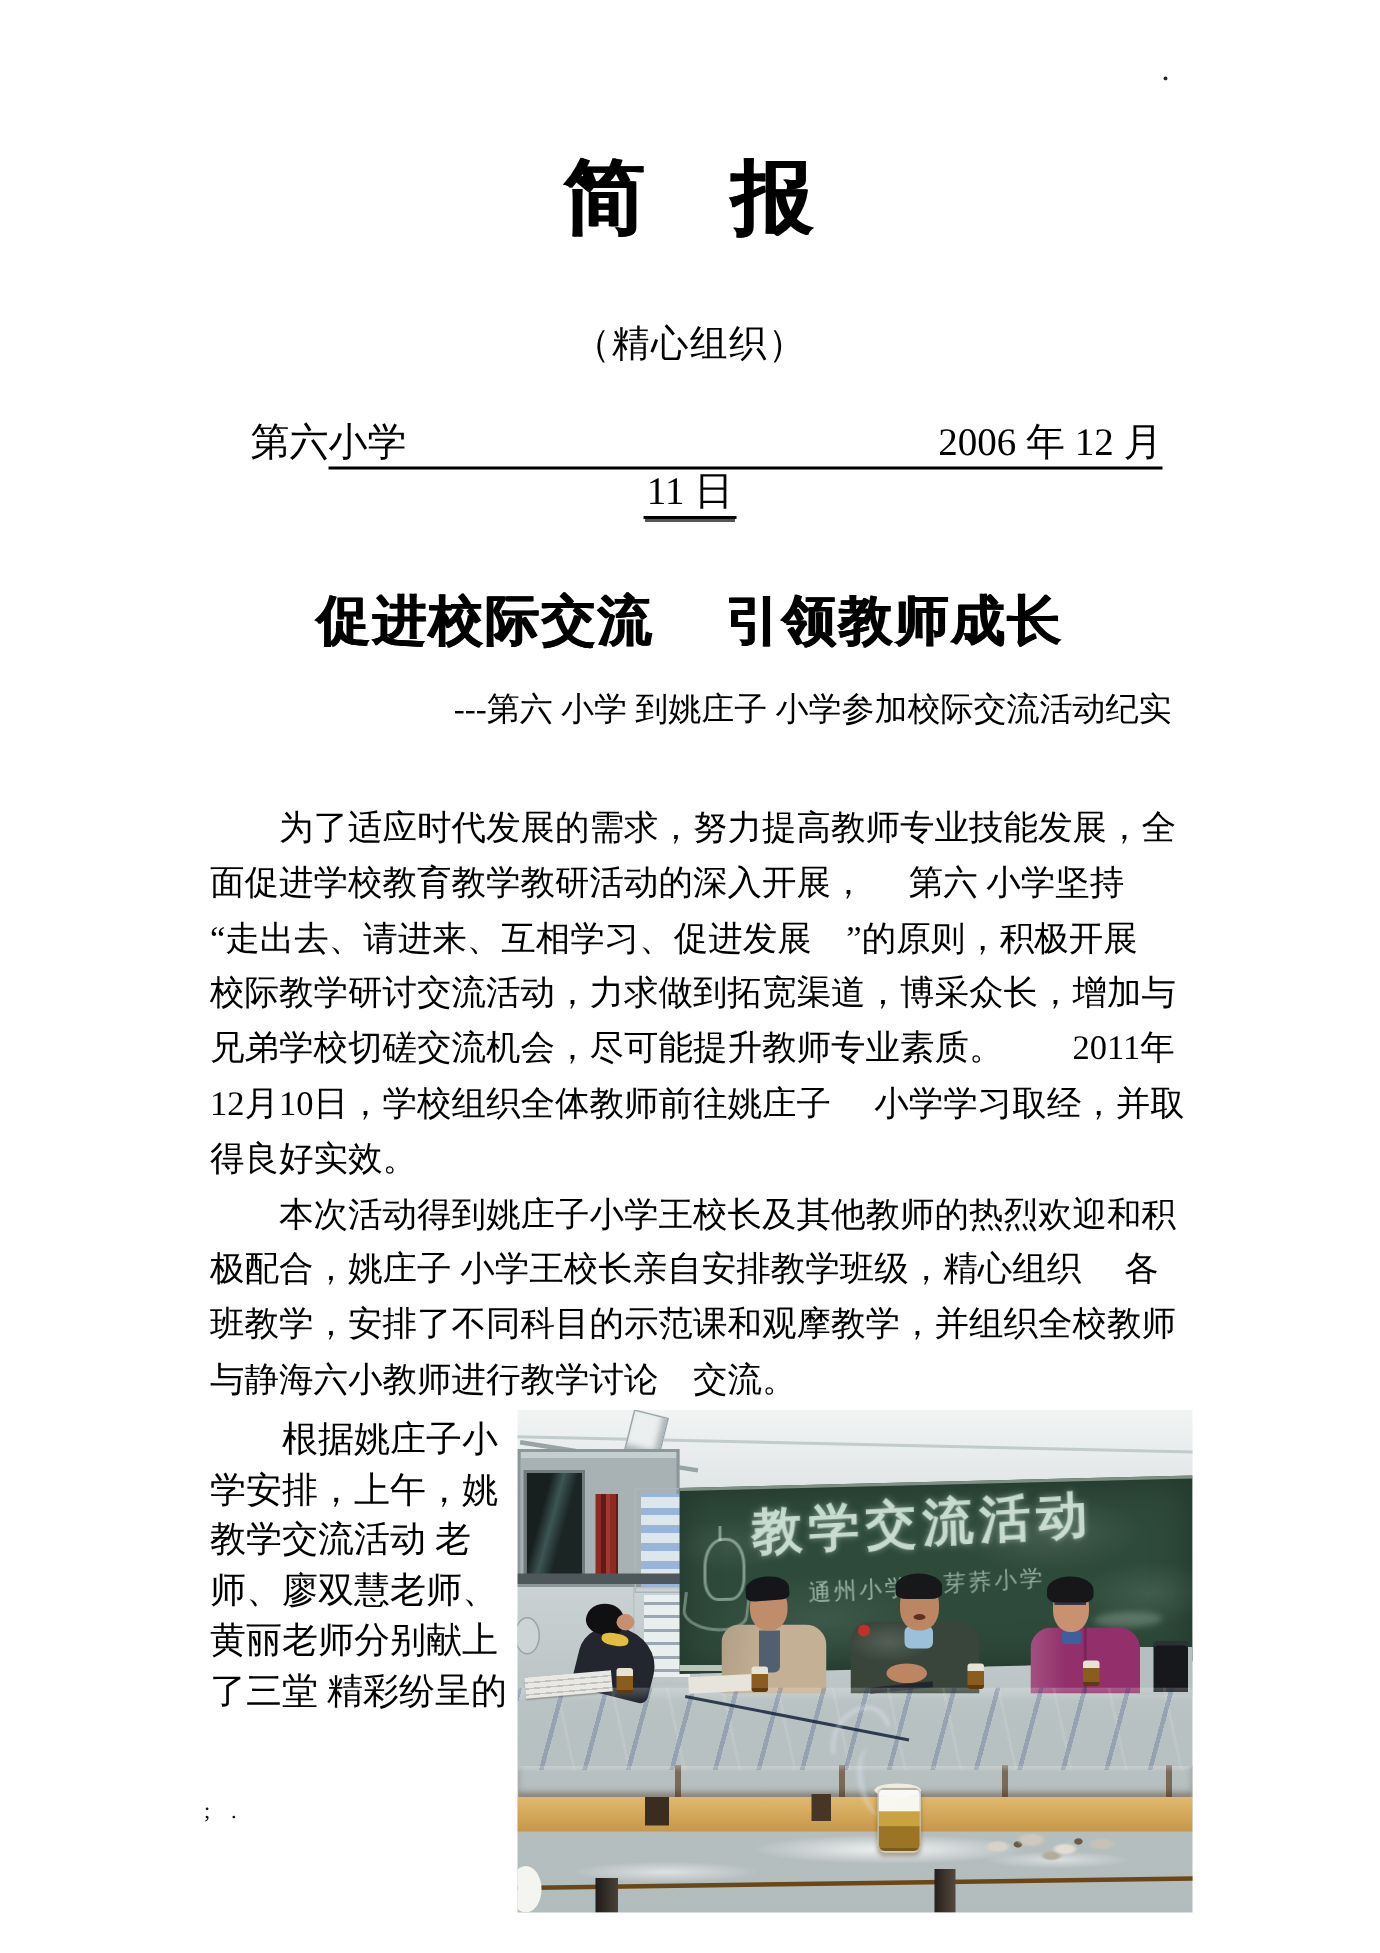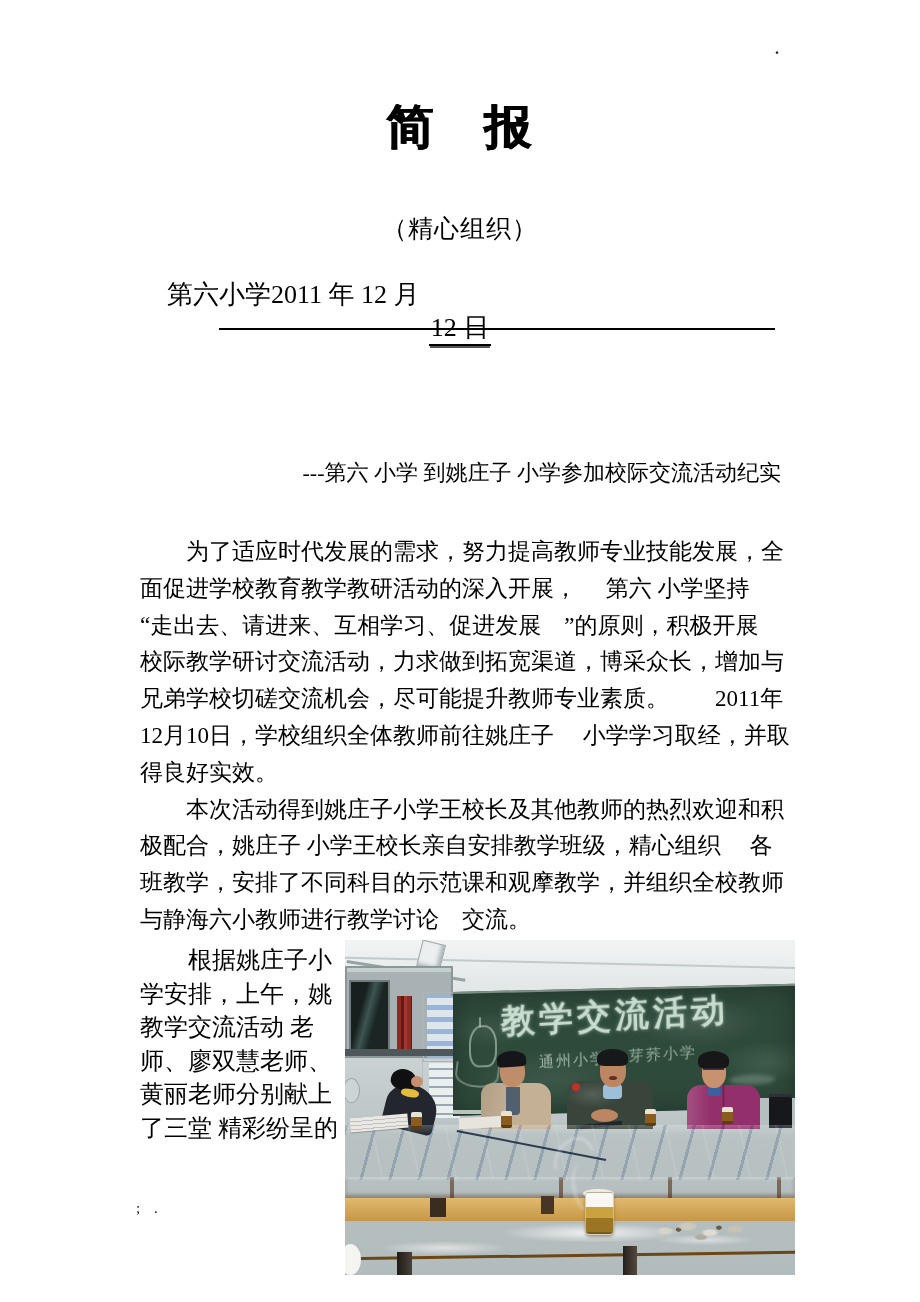--- a/index.html
+++ b/index.html
@@ -4,26 +4,26 @@
 <style>
   html,body{margin:0;padding:0;background:#ffffff;}
   .page{
     position:relative;width:920px;height:1302px;background:#ffffff;overflow:hidden;
     font-family:"Liberation Serif","DejaVu Serif",serif;color:#000;
   }
   
   .stray-tr{position:absolute;left:775px;top:44px;font-size:16px;font-weight:bold;color:#222;line-height:10px;}
   .doc-title{
     position:absolute;left:0;top:96px;width:920px;margin:0;text-align:center;
-    font-size:47px;font-weight:bold;letter-spacing:2px;
+    font-size:54px;font-weight:bold;letter-spacing:2px;
     text-shadow:0.7px 0 0 #000,-0.7px 0 0 #000;
   }
   .issue{position:absolute;left:0;top:212px;width:920px;text-align:center;font-size:25px;letter-spacing:1px;}
   .masthead{position:absolute;left:167px;top:280px;width:608px;display:flex;font-size:26px;line-height:30px;}
-  .masthead .ul-fill{flex:1;display:flex;justify-content:flex-start;border-bottom:2px solid #000;padding-bottom:18px;}
+  .masthead .ul-fill{flex:1;display:flex;justify-content:space-between;border-bottom:2px solid #000;padding-bottom:1px;}
   .day-wrap{position:absolute;left:0;top:314px;width:920px;text-align:center;font-size:26px;line-height:28px;}
   .day-wrap .ul{border-bottom:2px solid #000;padding:0 2px 2px 2px;box-shadow:0 3px 0 -1px #555;}
   
   .headline{
     position:absolute;left:140px;top:390px;width:640px;margin:0;text-align:center;
     font-size:36px;font-weight:bold;letter-spacing:1.5px;
     text-shadow:0.5px 0 0 #000,-0.5px 0 0 #000;
   }
   .byline{position:absolute;left:140px;top:458px;width:641px;text-align:right;font-size:22px;}
   .body-text{
@@ -158,27 +158,28 @@
 
   <span class="stray-tr">.</span>
 
   <h1 class="doc-title">简　报</h1>
   <div class="issue">（精心组织）</div>
 
   <div class="masthead">
     <span>第六</span>
     <span class="ul-fill">
       <span>小学</span>
-      <span>2011 年 12 月</span>
+      <span>2006 年 12 月</span>
     </span>
   </div>
   <div class="day-wrap">
-    <span class="ul">12 日</span>
+    <span class="ul">11 日</span>
   </div>
 
+  <h2 class="headline">促进校际交流　 引领教师成长</h2>
   <div class="byline">---第六 小学 到姚庄子 小学参加校际交流活动纪实</div>
 
   <div class="body-text">　　为了适应时代发展的需求，努力提高教师专业技能发展，全
 面促进学校教育教学教研活动的深入开展，　 第六 小学坚持
 “走出去、请进来、互相学习、促进发展　”的原则，积极开展
 校际教学研讨交流活动，力求做到拓宽渠道，博采众长，增加与
 兄弟学校切磋交流机会，尽可能提升教师专业素质。　　2011年
 12月10日，学校组织全体教师前往姚庄子　 小学学习取经，并取
 得良好实效。
 　　本次活动得到姚庄子小学王校长及其他教师的热烈欢迎和积

